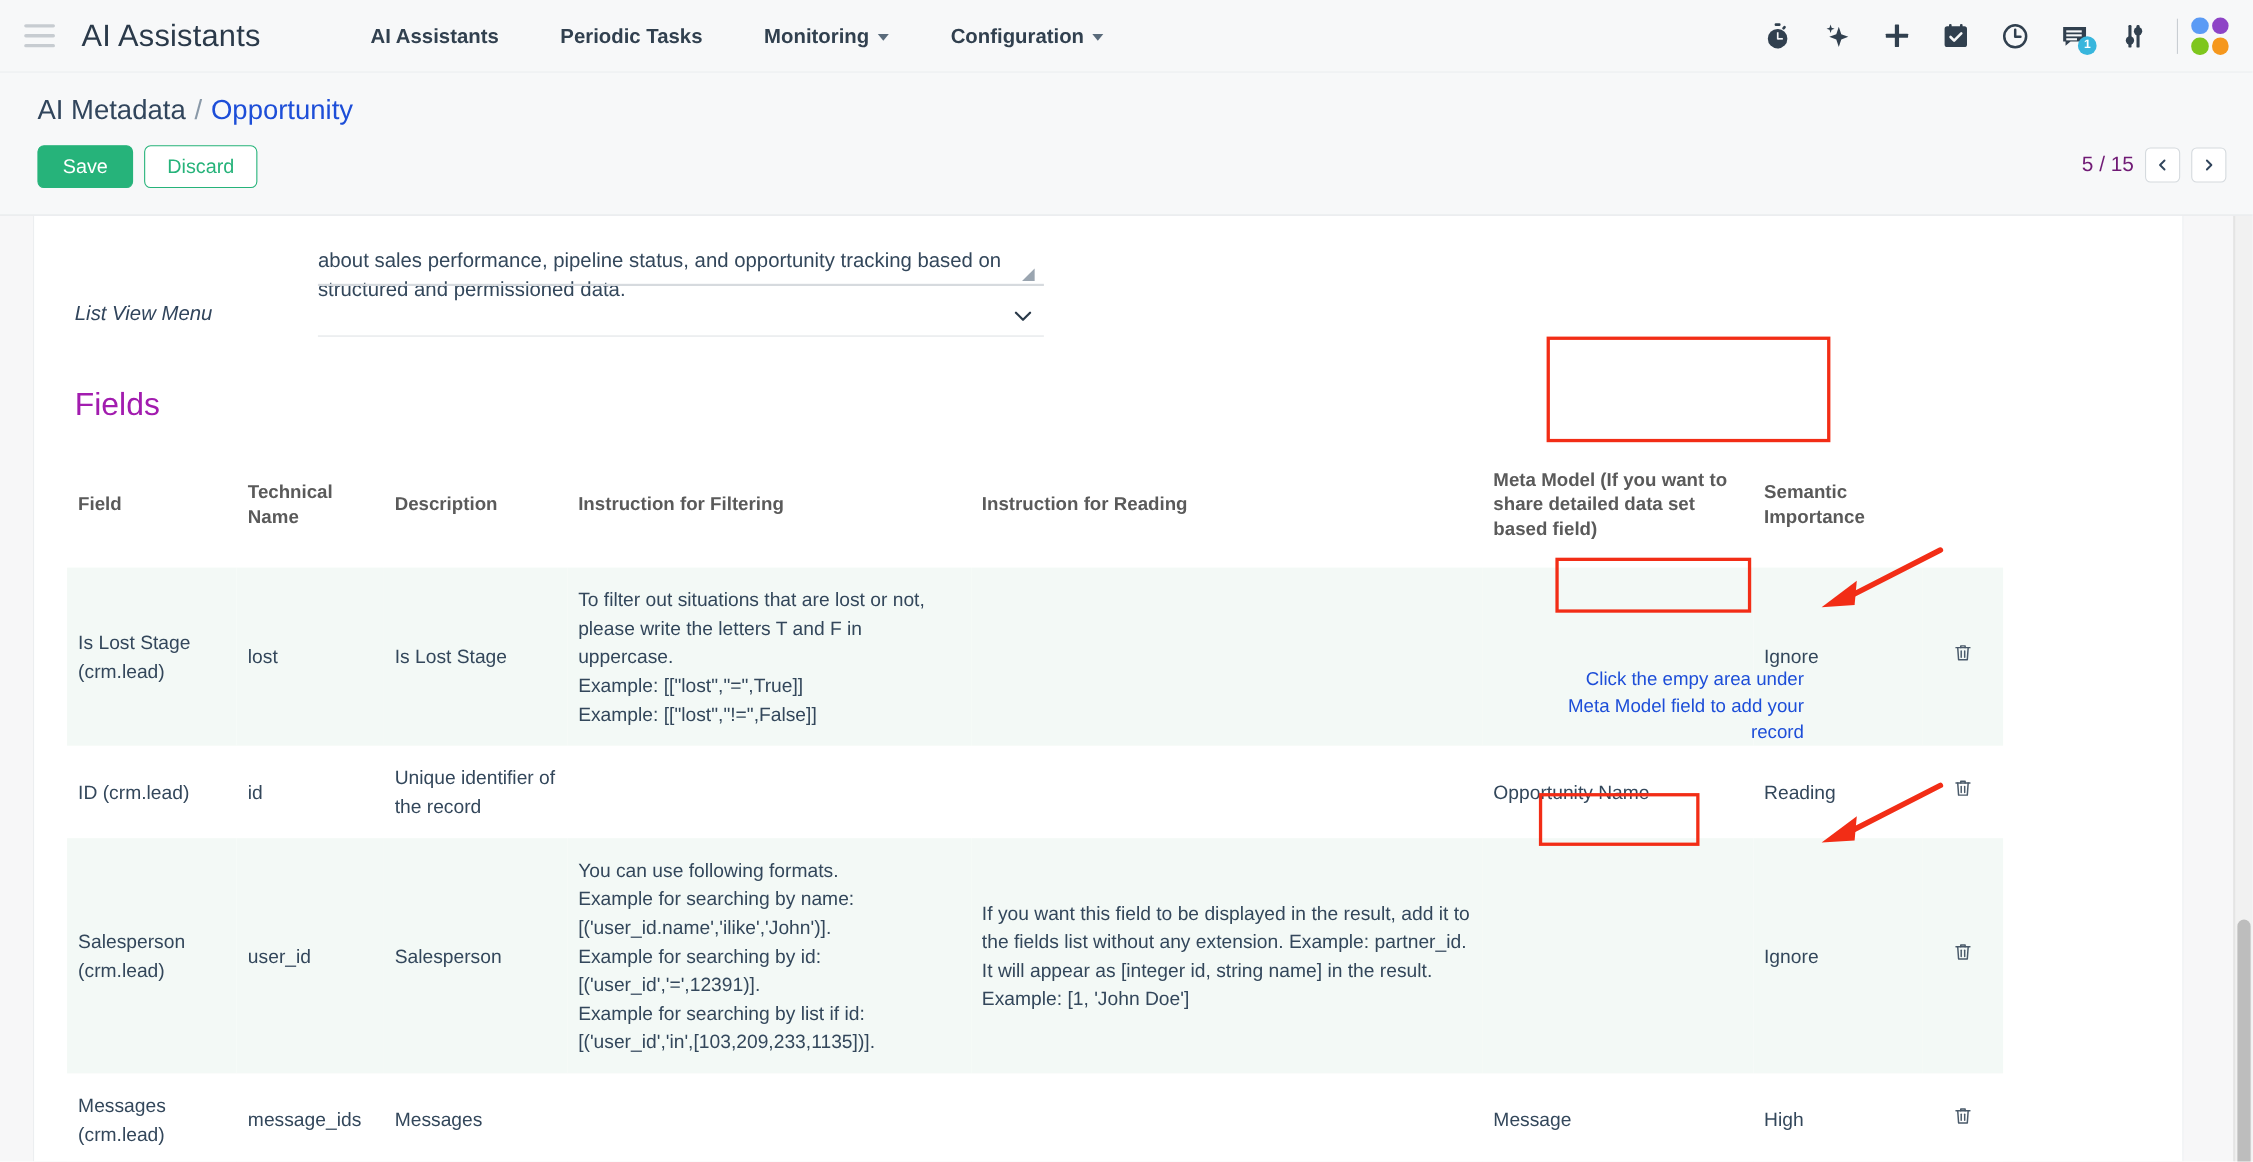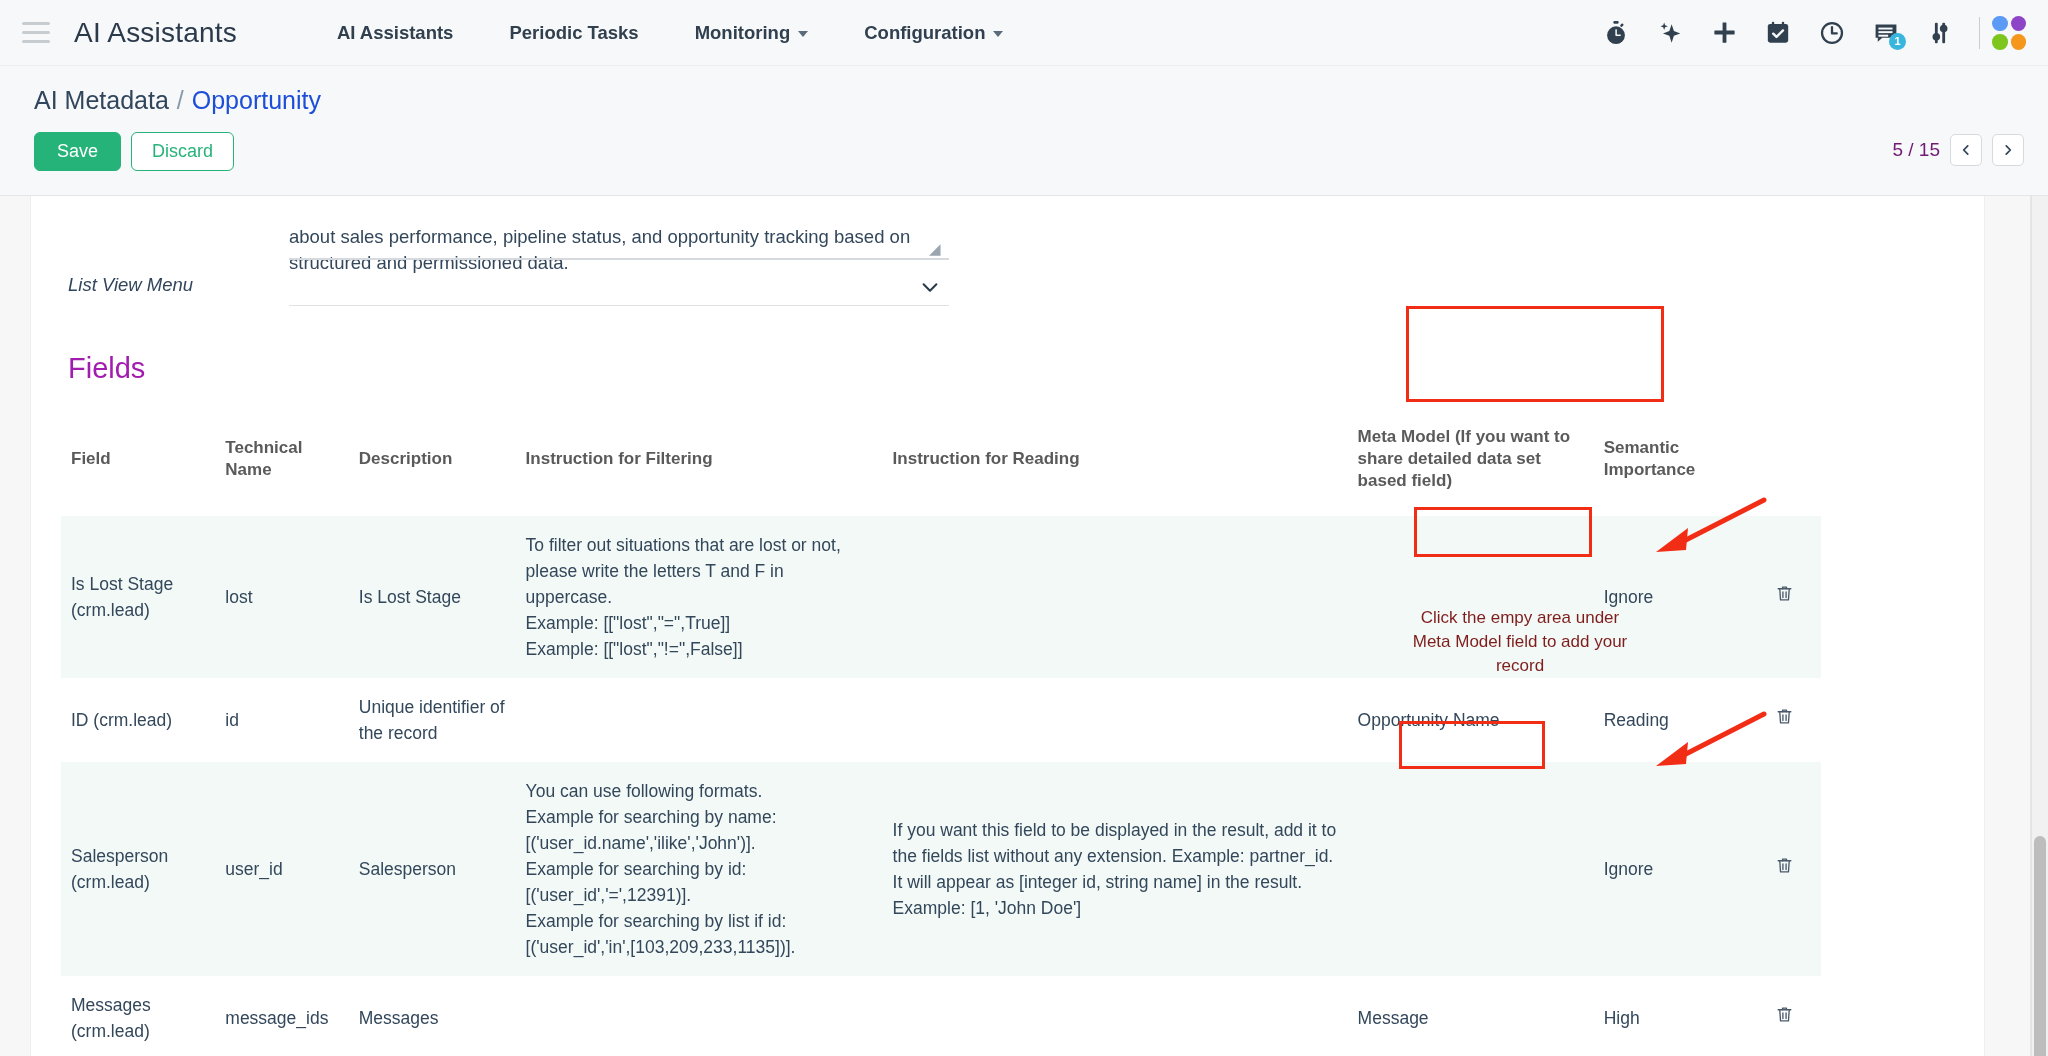--- a/index.html
+++ b/index.html
@@ -109,21 +109,21 @@
   .c-read    { width:446px; }
   .c-meta    { width:236px; }
   .c-sem     { width:148px; }
   .c-del     { width:70px; text-align:center; }
 
   .trash { cursor:pointer; color:#4a5a6a; display:inline-block; }
 
   
   .anno-box { position:absolute; border:3px solid #f22d16; pointer-events:none; }
   .anno-red-text {
-    position:absolute; color:#7f1d1d; font-size:17px; line-height:24px; text-align:center;
+    position:absolute; color:#1d4ed8; font-size:17px; line-height:24px; text-align:right;
     font-family:"Liberation Sans", sans-serif;
   }
   .arrow { position:absolute; pointer-events:none; }
 
   
   .sb-v { position:absolute; right:0; top:196px; width:17px; height:860px; background:#f1f1f1;
           border-left:1px solid #e3e3e3; }
   .sb-v-thumb { position:absolute; right:2px; top:640px; width:12px; height:400px;
                 background:#bdbdbd; border-radius:6px; }
   .sb-inner { position:absolute; right:17px; top:196px; width:1px; height:860px; background:#e7e7e7;}

